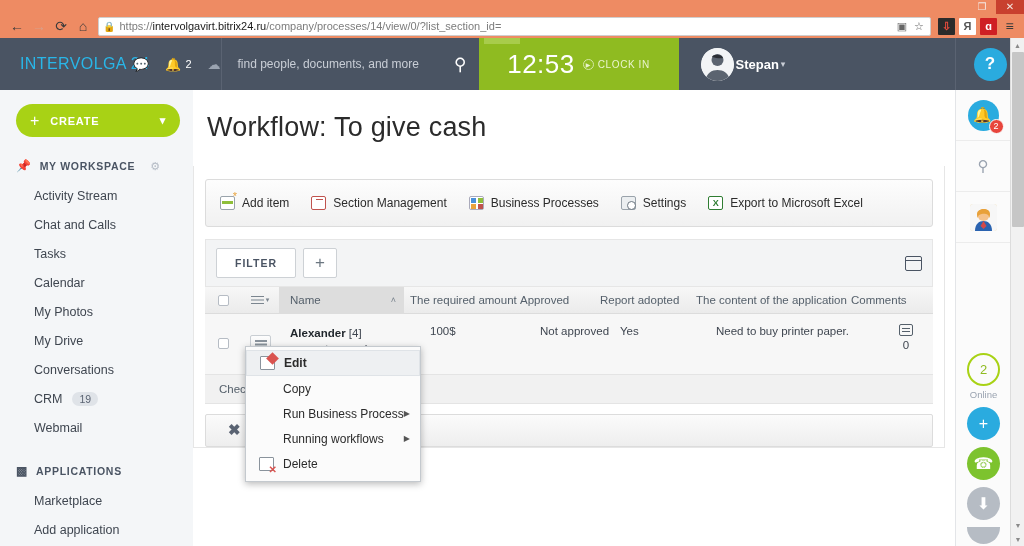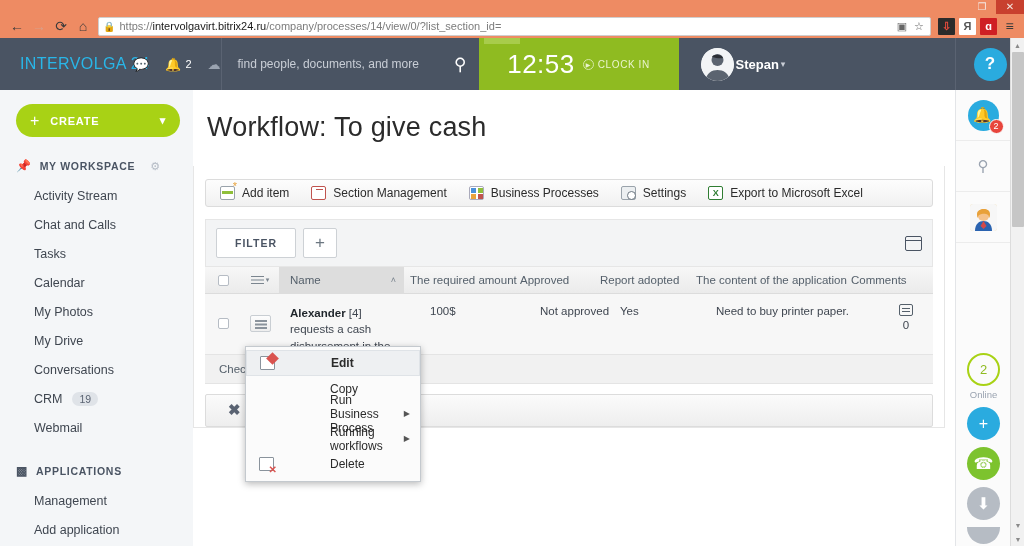--- a/index.html
+++ b/index.html
@@ -111,21 +111,21 @@
               align-items:center; justify-content:center; color:#8a8a8a; font-size:7px; }
 
   
   #content { position:absolute; left:193px; top:90px; width:762px; height:456px; background:#fff; }
   #page-title { padding:22px 0 0 14px; font-size:27px; color:#2b2b2b; font-weight:300; letter-spacing:.2px; }
 
   #panel { position:absolute; left:0; top:76px; width:752px; background:#fff;
            border:1px solid #e6e6e6; border-top:none; }
 
   
-  #toolbar { height:28px; background:linear-gradient(#fdfdfd,#f1f1f1); border:1px solid #dcdcdc;
+  #toolbar { height:48px; background:linear-gradient(#fdfdfd,#f1f1f1); border:1px solid #dcdcdc;
              border-radius:3px; margin:13px 11px 0 11px; display:flex; align-items:center; padding-left:14px; gap:22px; }
   .tb-item { display:flex; align-items:center; gap:7px; font-size:12px; color:#2b2b2b; }
   .tb-ico { width:15px; height:14px; border-radius:2px; position:relative; flex:0 0 auto; }
   .ico-add { background:#fff; border:1px solid #9aa3ab; }
   .ico-add:after { content:''; position:absolute; left:1px; top:4px; right:1px; height:3px; background:#8fbf3a; }
   .ico-add:before { content:'*'; position:absolute; right:-3px; top:-7px; color:#e8a33d; font-size:11px; }
   .ico-sect { background:#fff; border:1px solid #c0534e; }
   .ico-sect:after { content:''; position:absolute; left:4px; top:2px; right:2px; height:1px;
                     border-top:1px solid #c0534e; box-shadow:0 3px 0 -2px #c0534e, 0 6px 0 -2px #c0534e, 0 9px 0 -2px #c0534e; }
   .ico-bp { background:#fff; border:1px solid #aab; }
@@ -198,21 +198,21 @@
   #ctx-menu { position:absolute; left:245px; top:346px; width:176px; background:#fbfbfb;
               border:1px solid #c4c9ce; box-shadow:0 2px 7px rgba(0,0,0,.28); z-index:50; padding:3px 0 5px 0; }
   .ctx-item { height:25px; display:flex; align-items:center; font-size:12px; color:#2b2b2b; padding:0 10px 0 13px; }
   .ctx-item.hl { background:#eef0f2; border:1px solid #dfe3e7; height:26px; }
   .ctx-ico { width:15px; height:14px; margin-right:9px; flex:0 0 auto; position:relative;
              background:#fff; border:1px solid #8a939c; border-radius:1px; }
   .ctx-ico.edit:after { content:''; position:absolute; right:-3px; top:-3px; width:9px; height:9px;
                         background:#d9534f; transform:rotate(45deg); }
   .ctx-ico.del:after { content:'✕'; position:absolute; right:-4px; bottom:-5px; color:#d9534f;
                        font-size:10px; font-weight:bold; line-height:1; }
-  .ctx-item .lbl { flex:1;margin-left:47px; }
+  .ctx-item .lbl { flex:1; }
   .ctx-item.bold .lbl { font-weight:bold; }
   .ctx-item .arrow { color:#555; font-size:8px; }
   .ctx-indent { padding-left:37px; }
 </style>
 </head>
 <body>
 
 <div id="browser-chrome">
   <div id="titlebar-strip">
     <div id="win-buttons">
@@ -320,21 +320,21 @@
     </div>
   <div class="side-item">
       <span>Webmail</span>
     </div>
 
   <div class="side-section">
     <span class="sec-icon">▩</span>
     <span>APPLICATIONS</span>
   </div>
   <div class="side-item">
-      <span>Management</span>
+      <span>Marketplace</span>
     </div>
   <div class="side-item">
       <span>Add application</span>
     </div>
 </div>
 
 <div id="content">
   <div id="page-title">Workflow: To give cash</div>
 
   <div id="panel">

